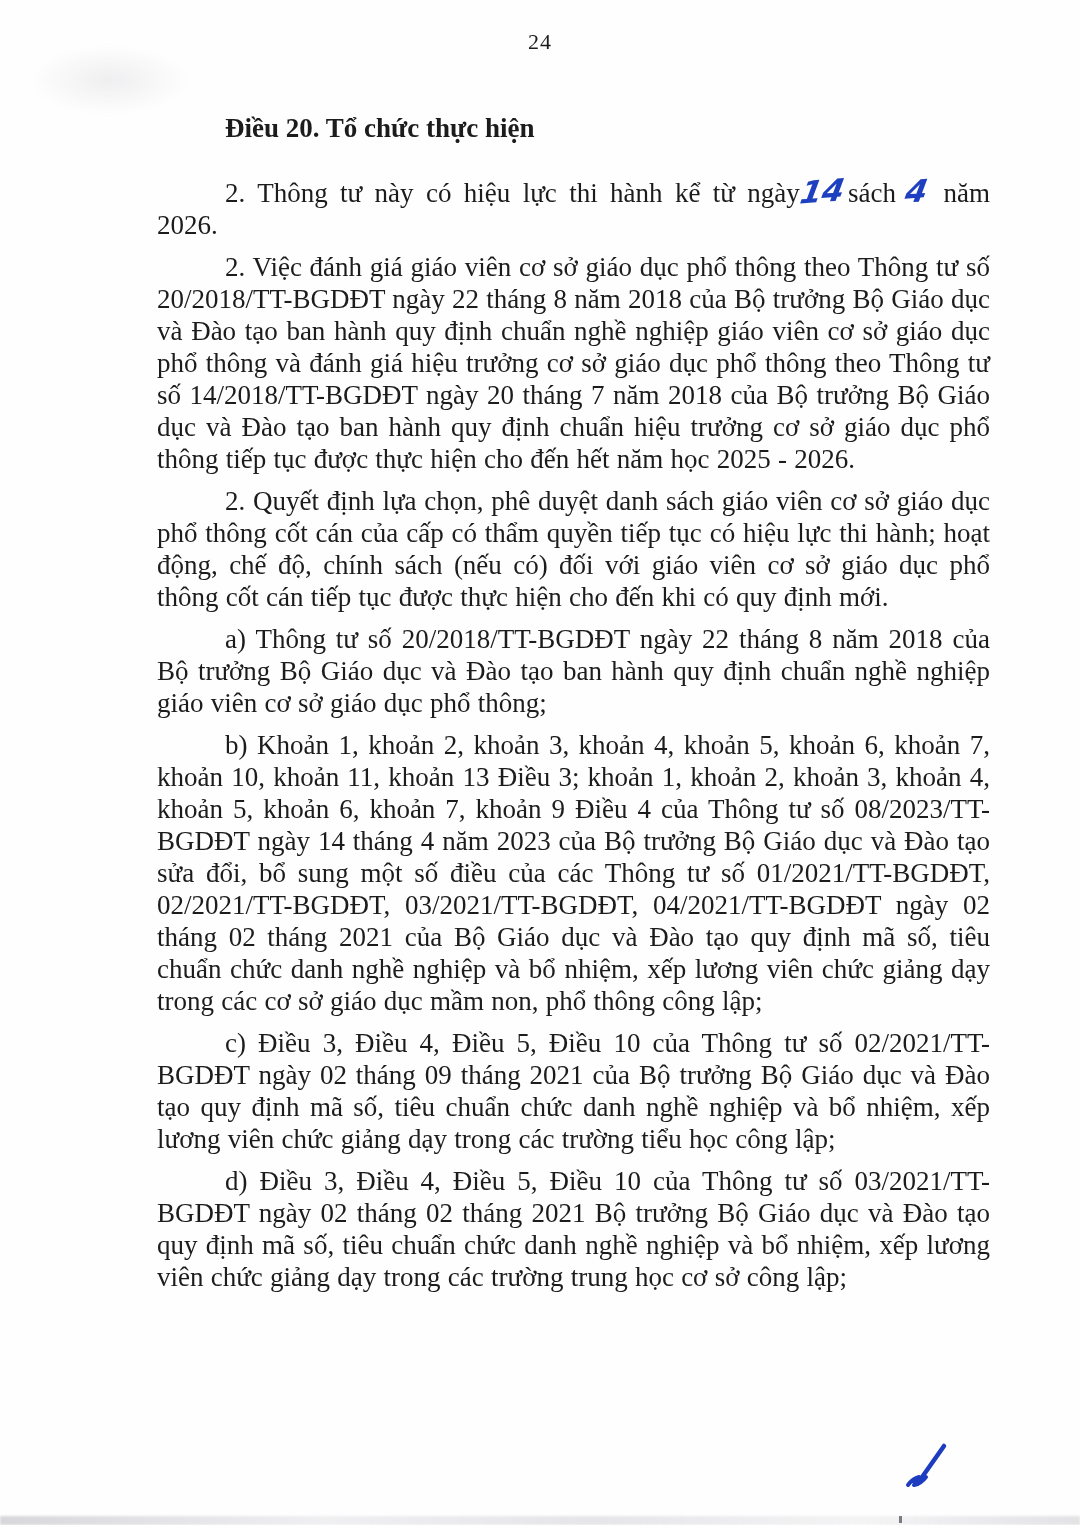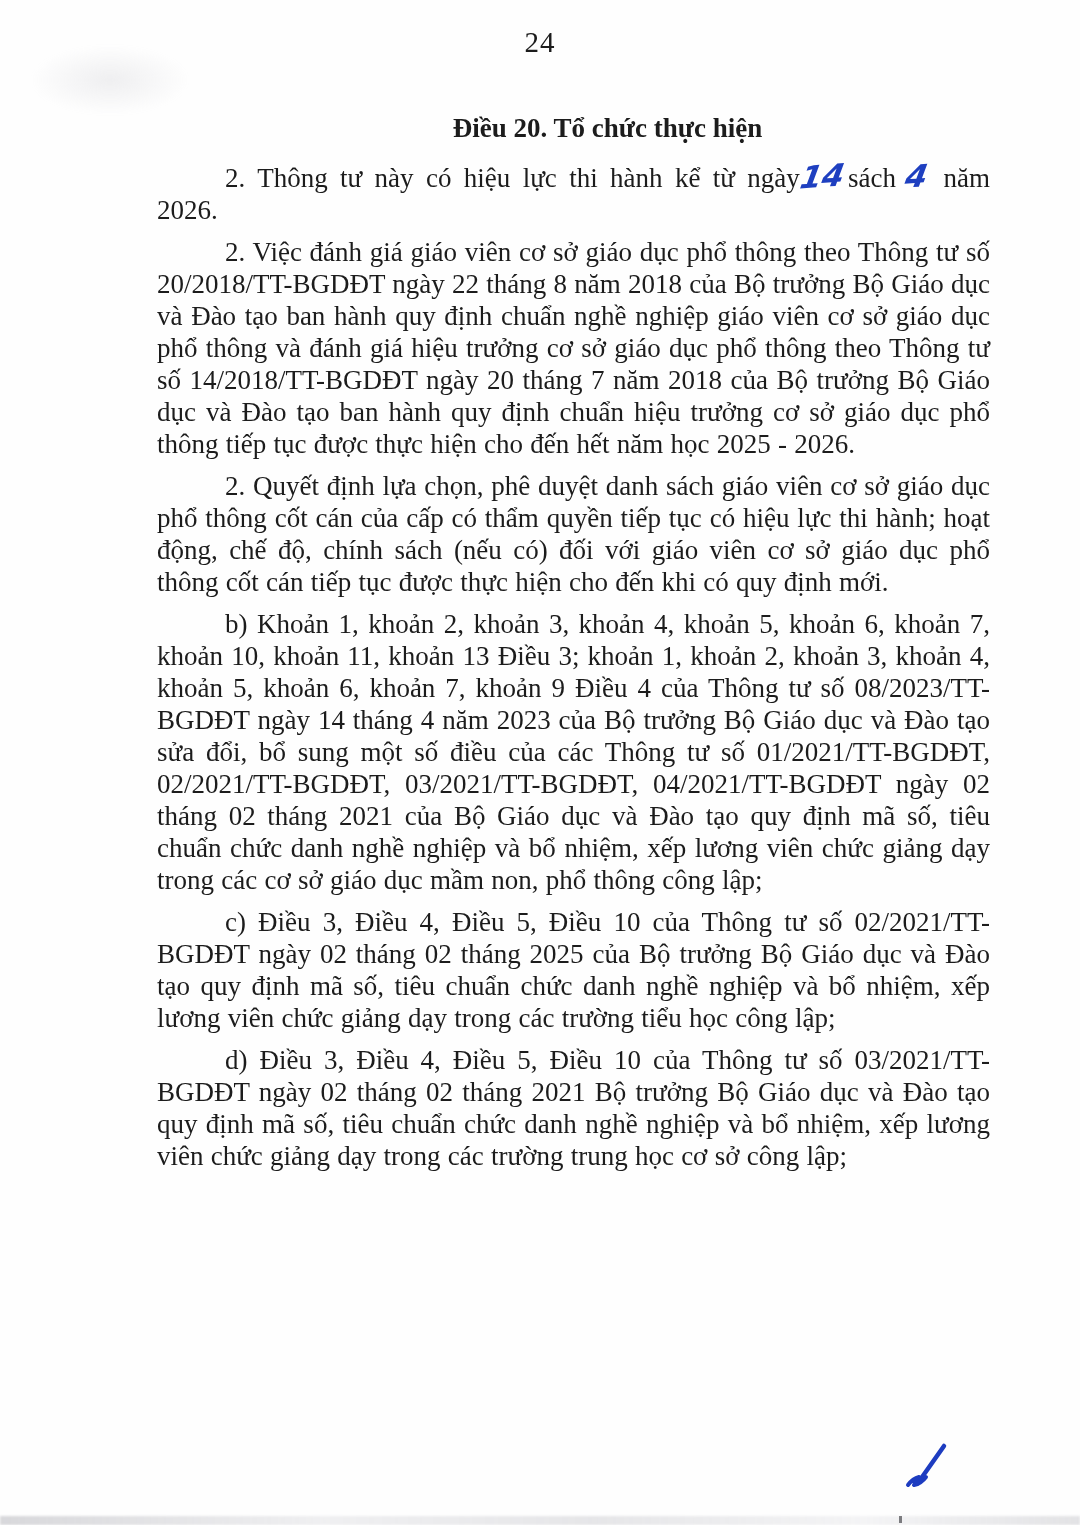--- a/index.html
+++ b/index.html
@@ -12,37 +12,37 @@
     width: 1080px;
     height: 1525px;
     background: #fefefe;
     overflow: hidden;
     font-family: "Liberation Serif", "DejaVu Serif", serif;
     color: #1c1c1c;
   }
   #page-number {
     padding-top: 26px;
     text-align: center;
-    font-size: 29px;
+    font-size: 22px;
     line-height: 32px;
     letter-spacing: 1px;
   }
   #content {
     margin: 54px 90px 0 157px; 
     font-size: 27px;
     line-height: 32px;
     text-align: justify;
   }
   h2.article-heading {
     font-size: 27px;
     line-height: 32px;
     font-weight: bold;
-    margin: 0 0 18px 0;
+    margin: 0 0 33px 0;
     text-indent: 68px;
-    text-align: center;
+    text-align: left;
   }
   p.para {
     margin: 0 0 10px 0;
     text-indent: 68px;
     word-spacing: 0.5px;
   }
   
   .handwritten {
     display: inline-block;
     color: #1e3fc0;
@@ -113,24 +113,25 @@
 
     <h2 class="article-heading">Điều 20. Tổ chức thực hiện</h2>
 
     <p class="para"><span>2. Thông tư này có hiệu lực thi hành kể từ ngày</span><span class="handwritten hw-day">14</span><span>sách</span><span class="handwritten hw-month">4</span><span>năm 2026.</span></p>
 
     <p class="para">2. Việc đánh giá giáo viên cơ sở giáo dục phổ thông theo Thông tư số 20/2018/TT-BGDĐT ngày 22 tháng 8 năm 2018 của Bộ trưởng Bộ Giáo dục và Đào tạo ban hành quy định chuẩn nghề nghiệp giáo viên cơ sở giáo dục phổ thông và đánh giá hiệu trưởng cơ sở giáo dục phổ thông theo Thông tư số 14/2018/TT-BGDĐT ngày 20 tháng 7 năm 2018 của Bộ trưởng Bộ Giáo dục và Đào tạo ban hành quy định chuẩn hiệu trưởng cơ sở giáo dục phổ thông tiếp tục được thực hiện cho đến hết năm học 2025 - 2026.</p>
 
     <p class="para">2. Quyết định lựa chọn, phê duyệt danh sách giáo viên cơ sở giáo dục phổ thông cốt cán của cấp có thẩm quyền tiếp tục có hiệu lực thi hành; hoạt động, chế độ, chính sách (nếu có) đối với giáo viên cơ sở giáo dục phổ thông cốt cán tiếp tục được thực hiện cho đến khi có quy định mới.</p>
 
 
+    <p class="para">a) Thông tư số 20/2018/TT-BGDĐT ngày 22 tháng 8 năm 2018 của Bộ trưởng Bộ Giáo dục và Đào tạo ban hành quy định chuẩn nghề nghiệp giáo viên cơ sở giáo dục phổ thông;</p>
 
     <p class="para">b) Khoản 1, khoản 2, khoản 3, khoản 4, khoản 5, khoản 6, khoản 7, khoản 10, khoản 11, khoản 13 Điều 3; khoản 1, khoản 2, khoản 3, khoản 4, khoản 5, khoản 6, khoản 7, khoản 9 Điều 4 của Thông tư số 08/2023/TT-BGDĐT ngày 14 tháng 4 năm 2023 của Bộ trưởng Bộ Giáo dục và Đào tạo sửa đổi, bổ sung một số điều của các Thông tư số 01/2021/TT-BGDĐT, 02/2021/TT-BGDĐT, 03/2021/TT-BGDĐT, 04/2021/TT-BGDĐT ngày 02 tháng 02 tháng 2021 của Bộ Giáo dục và Đào tạo quy định mã số, tiêu chuẩn chức danh nghề nghiệp và bổ nhiệm, xếp lương viên chức giảng dạy trong các cơ sở giáo dục mầm non, phổ thông công lập;</p>
 
-    <p class="para">c) Điều 3, Điều 4, Điều 5, Điều 10 của Thông tư số 02/2021/TT-BGDĐT ngày 02 tháng 02 tháng 2025 của Bộ trưởng Bộ Giáo dục và Đào tạo quy định mã số, tiêu chuẩn chức danh nghề nghiệp và bổ nhiệm, xếp lương viên chức giảng dạy trong các trường tiểu học công lập;</p>
+    <p class="para">c) Điều 3, Điều 4, Điều 5, Điều 10 của Thông tư số 02/2021/TT-BGDĐT ngày 02 tháng 09 tháng 2021 của Bộ trưởng Bộ Giáo dục và Đào tạo quy định mã số, tiêu chuẩn chức danh nghề nghiệp và bổ nhiệm, xếp lương viên chức giảng dạy trong các trường tiểu học công lập;</p>
 
     <p class="para">d) Điều 3, Điều 4, Điều 5, Điều 10 của Thông tư số 03/2021/TT-BGDĐT ngày 02 tháng 02 tháng 2021 Bộ trưởng Bộ Giáo dục và Đào tạo quy định mã số, tiêu chuẩn chức danh nghề nghiệp và bổ nhiệm, xếp lương viên chức giảng dạy trong các trường trung học cơ sở công lập;</p>
 
 
   </div>
 
   <svg id="signature-mark" viewBox="0 0 54 56" xmlns="http://www.w3.org/2000/svg" aria-hidden="true">
     <path d="M10 47 c3,-4 7,-7 11,-8 l-5,8 c5,-1 9,-4 12,-8" fill="none" stroke="#1d3cc0" stroke-width="4" stroke-linecap="round" stroke-linejoin="round"></path>
     <path d="M22 42 L46 8" fill="none" stroke="#1d3cc0" stroke-width="4.5" stroke-linecap="round"></path>
     <path d="M14 44 l10 -4 l-4 8 z" fill="#1d3cc0"></path>

